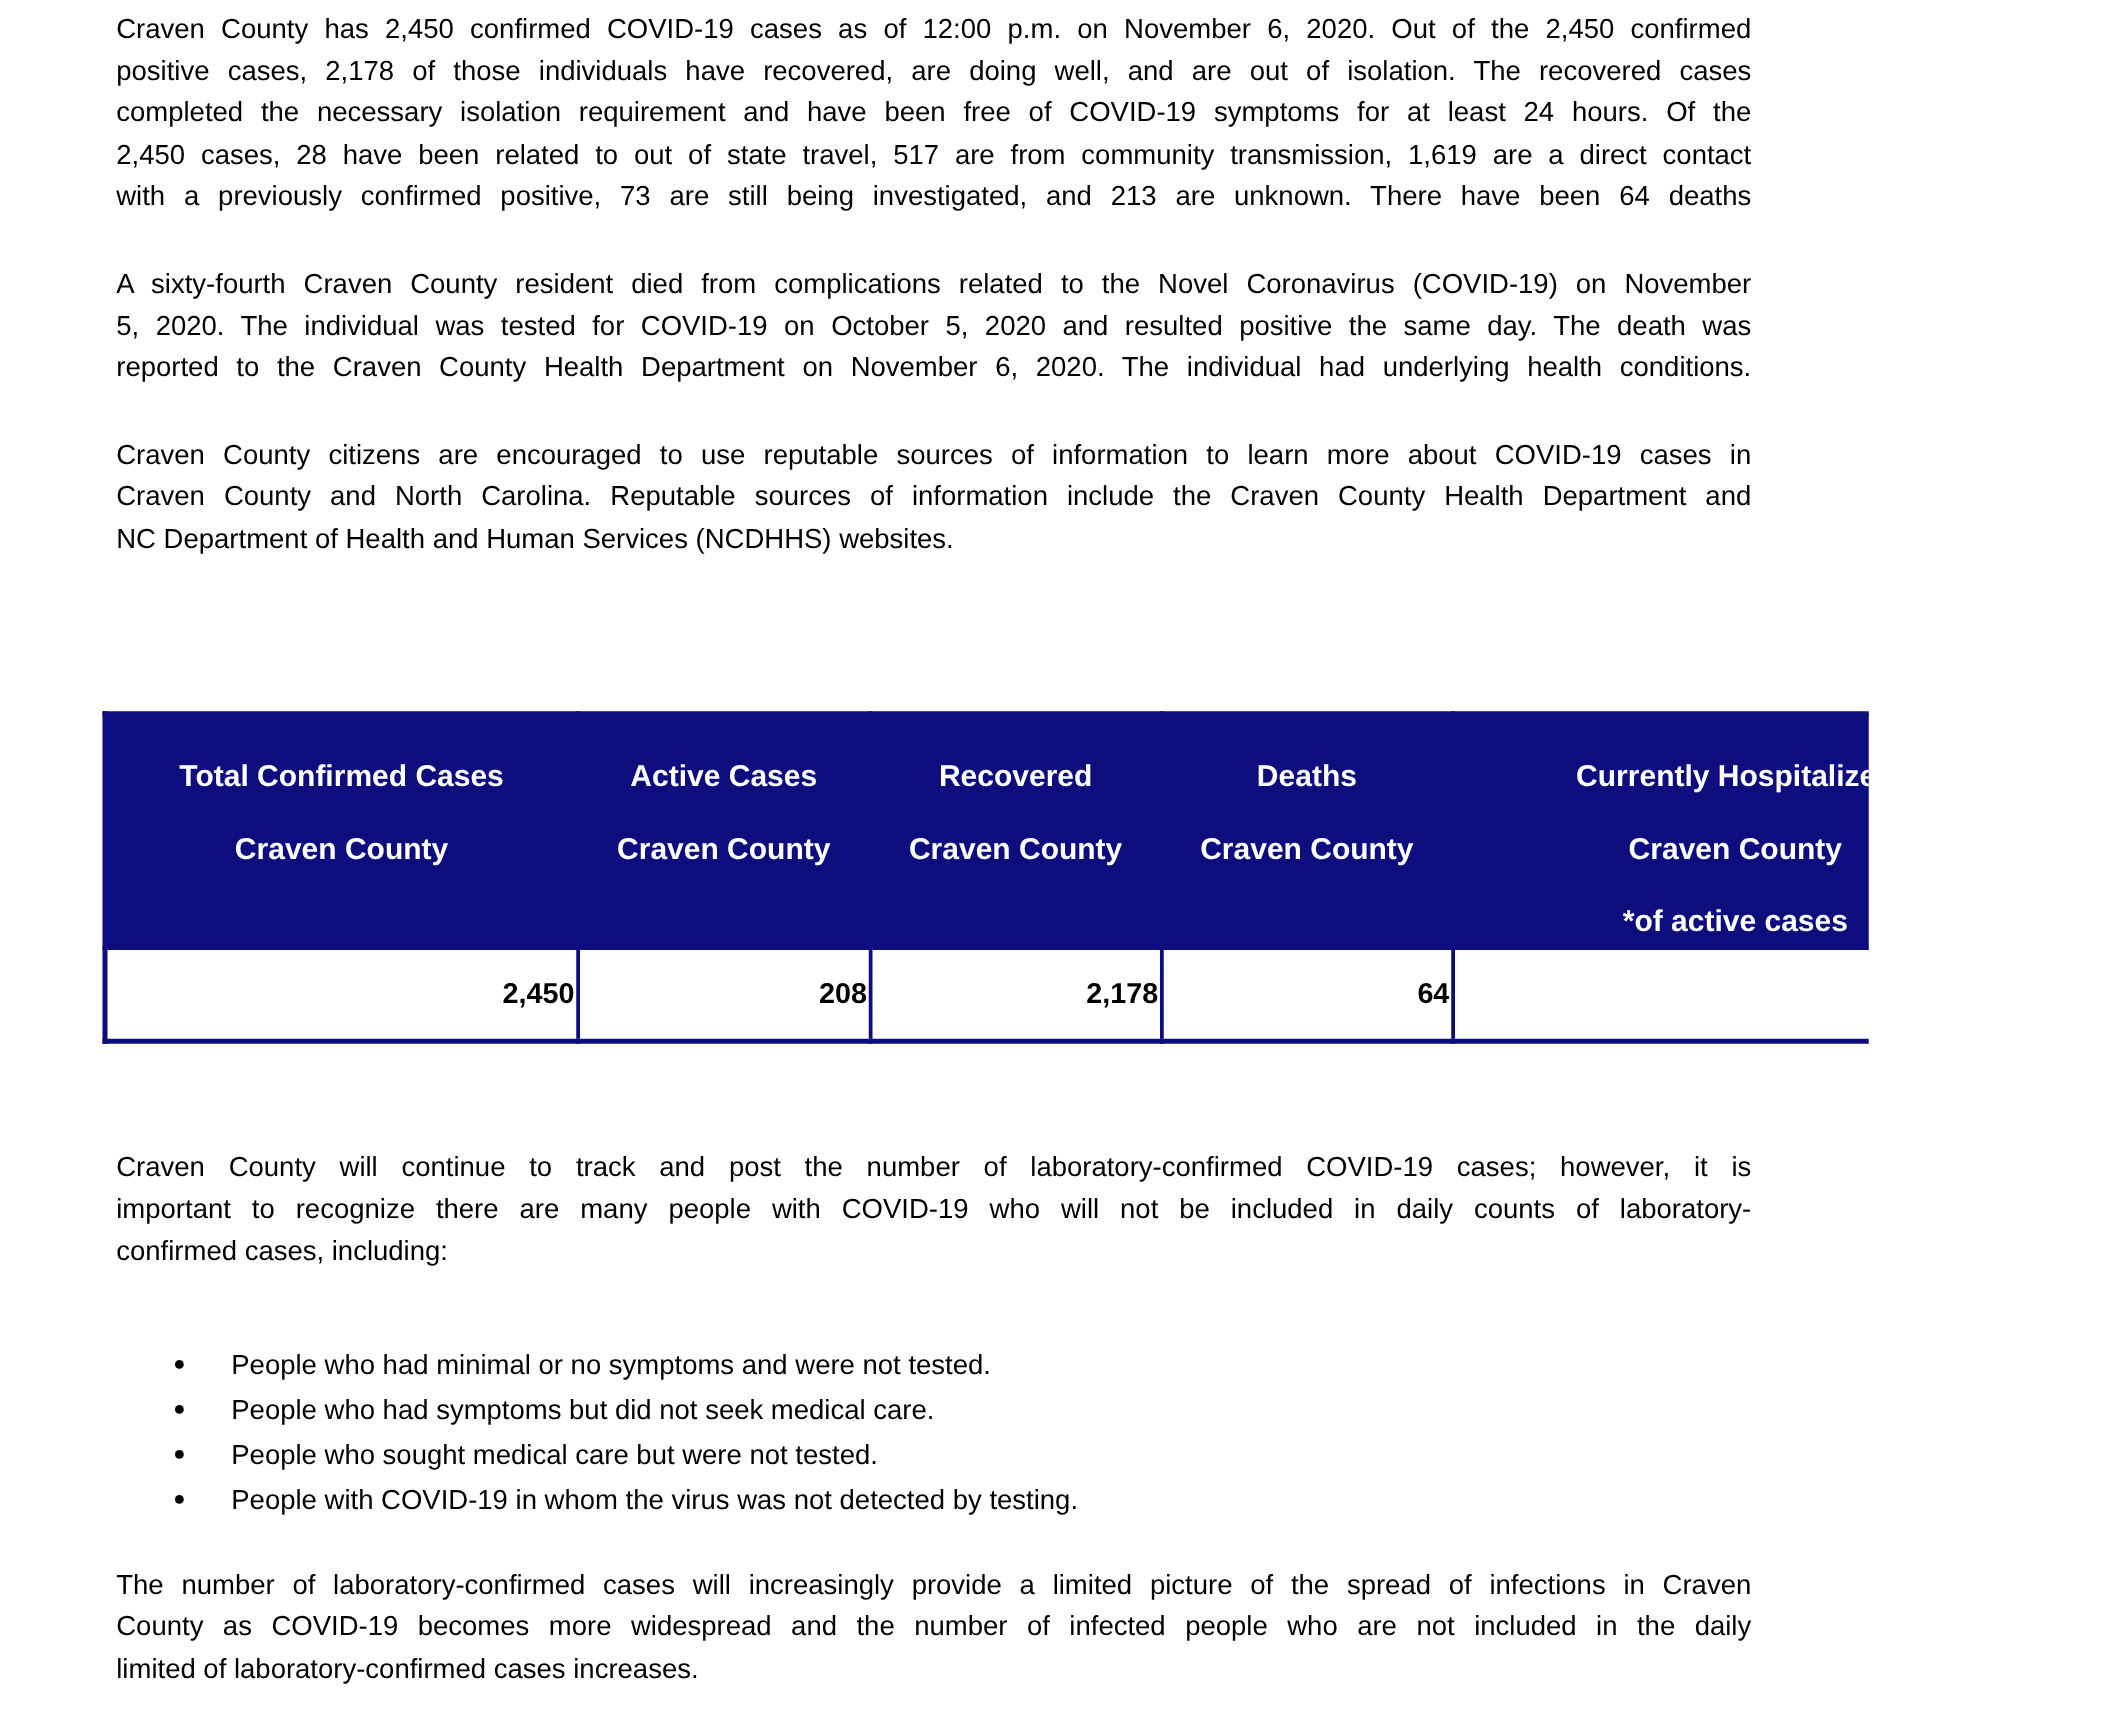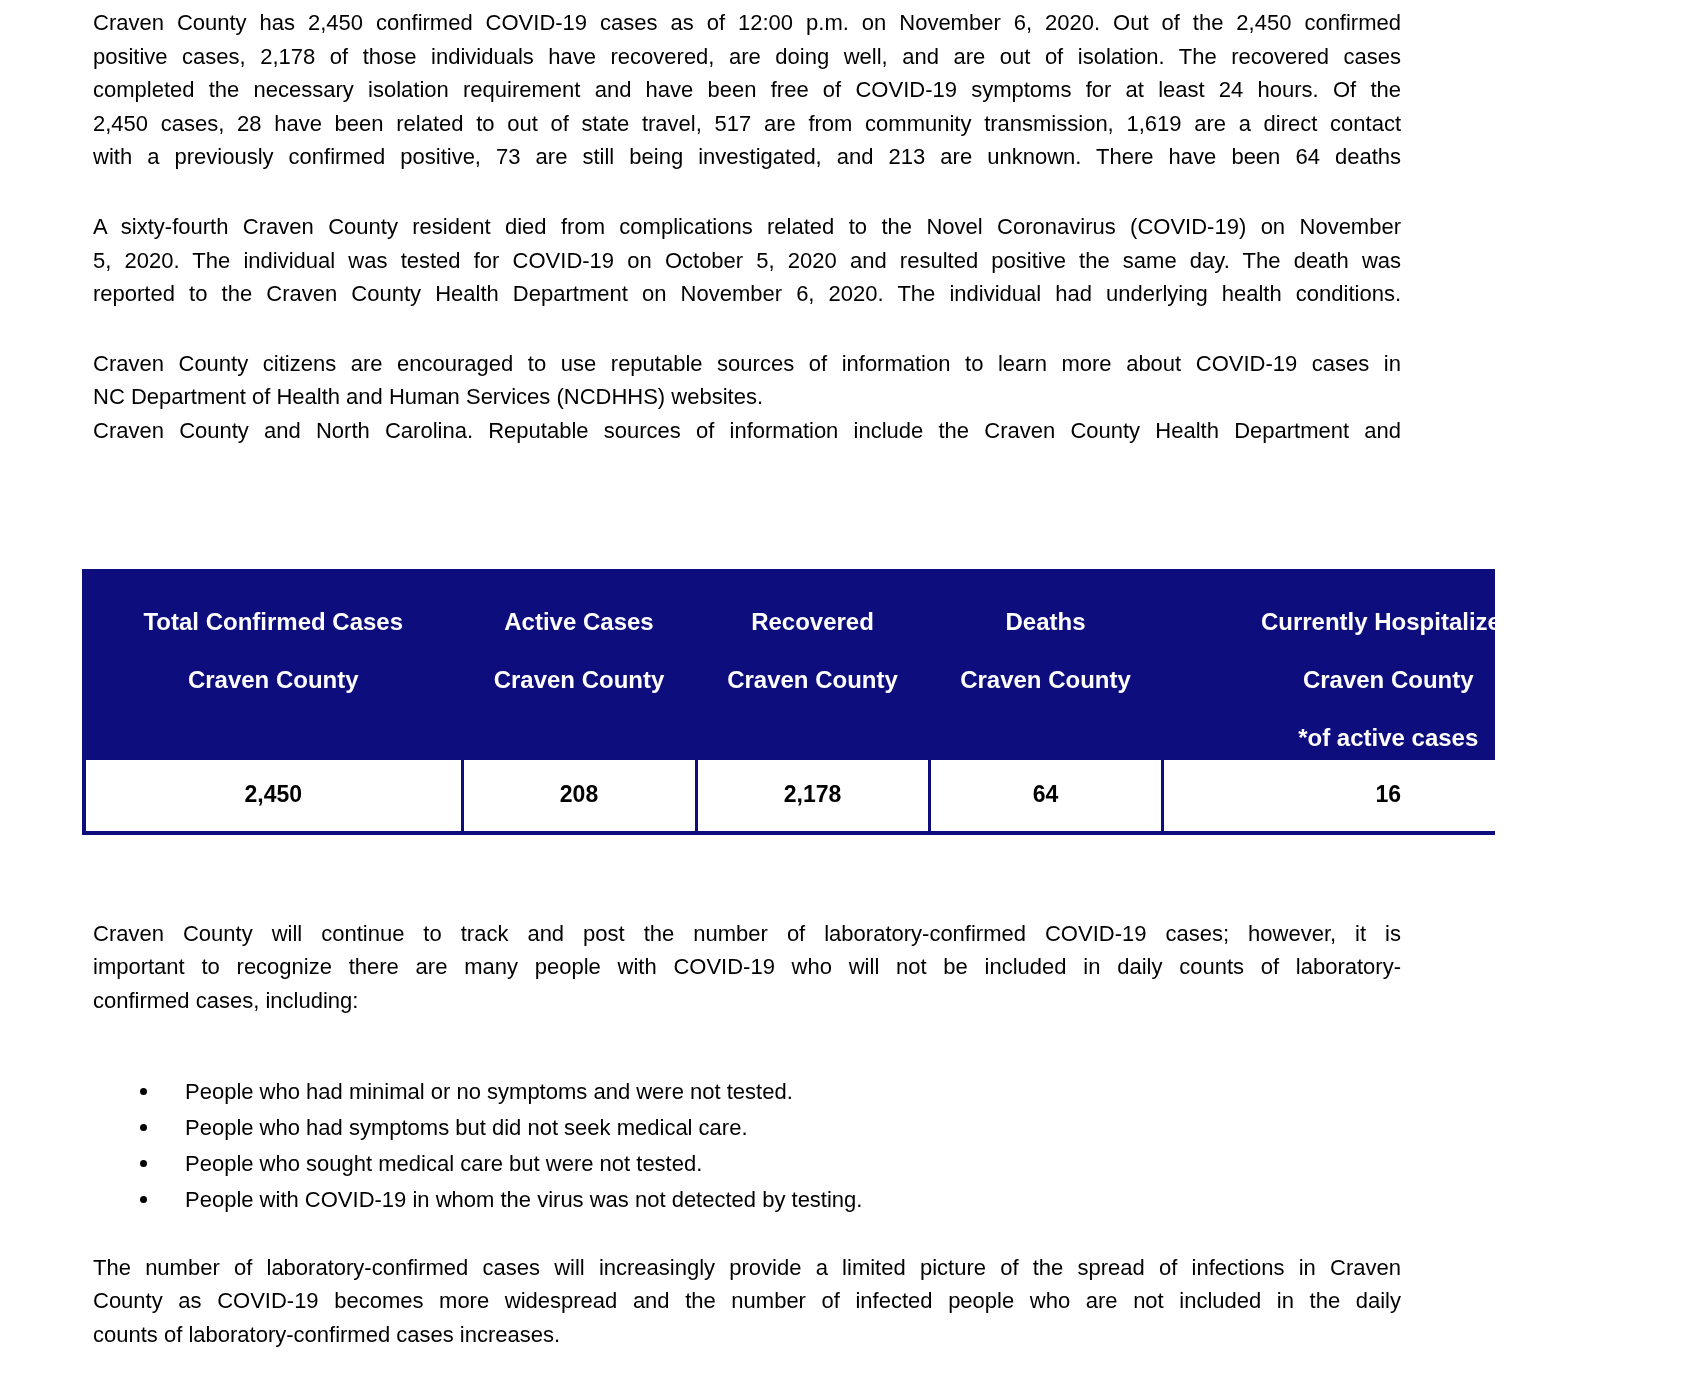--- a/index.html
+++ b/index.html
@@ -41,21 +41,21 @@
     font-size: 24px;
     line-height: 38px;
     font-weight: bold;
     text-align: center;
   }
   table.covid-table th div { min-height: 0; margin-top: 20px; }
   table.covid-table td {
     background: #ffffff;
     border: 3px solid var(--navy, #0d0d7e);
     height: 69px;
-    text-align: center;
+    text-align: right;
     vertical-align: middle;
     font-size: 23px;
     font-weight: bold;
     color: var(--value-text, #000000);
   }
 
   
   ul.bullets {
     list-style: none;
     margin: 58px 0 34px 0;
@@ -92,22 +92,22 @@
   </div>
 
   <div class="para para-gap">
     <div class="jline">A sixty-fourth Craven County resident died from complications related to the Novel Coronavirus (COVID-19) on November</div>
     <div class="jline">5, 2020. The individual was tested for COVID-19 on October 5, 2020 and resulted positive the same day. The death was</div>
     <div class="jline">reported to the Craven County Health Department on November 6, 2020. The individual had underlying health conditions.</div>
   </div>
 
   <div class="para">
     <div class="jline">Craven County citizens are encouraged to use reputable sources of information to learn more about COVID-19 cases in</div>
+    <div class="jline">Craven County and North Carolina.  Reputable sources of information include the Craven County Health Department and</div>
     <div class="jline last">NC Department of Health and Human Services (NCDHHS) websites.</div>
-    <div class="jline">Craven County and North Carolina.  Reputable sources of information include the Craven County Health Department and</div>
   </div>
 
   <table class="covid-table">
     <colgroup>
       <col style="width:378px">
       <col style="width:234px">
       <col style="width:233px">
       <col style="width:233px">
       <col style="width:453px">
     </colgroup>
@@ -160,16 +160,16 @@
   <ul class="bullets">
     <li>People who had minimal or no symptoms and were not tested.</li>
     <li>People who had symptoms but did not seek medical care.</li>
     <li>People who sought medical care but were not tested.</li>
     <li>People with COVID-19 in whom the virus was not detected by testing.</li>
   </ul>
 
   <div class="para">
     <div class="jline">The number of laboratory-confirmed cases will increasingly provide a limited picture of the spread of infections in Craven</div>
     <div class="jline">County as COVID-19 becomes more widespread and the number of infected people who are not included in the daily</div>
-    <div class="jline last">counts of laboratory-confirmed cases increases.</div>
+    <div class="jline last">limited of laboratory-confirmed cases increases.</div>
   </div>
 
 </div>
 
 </body></html>

